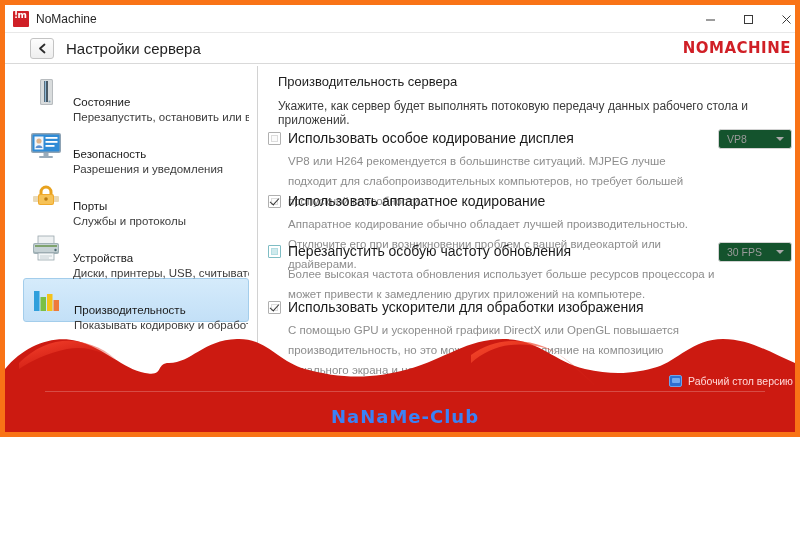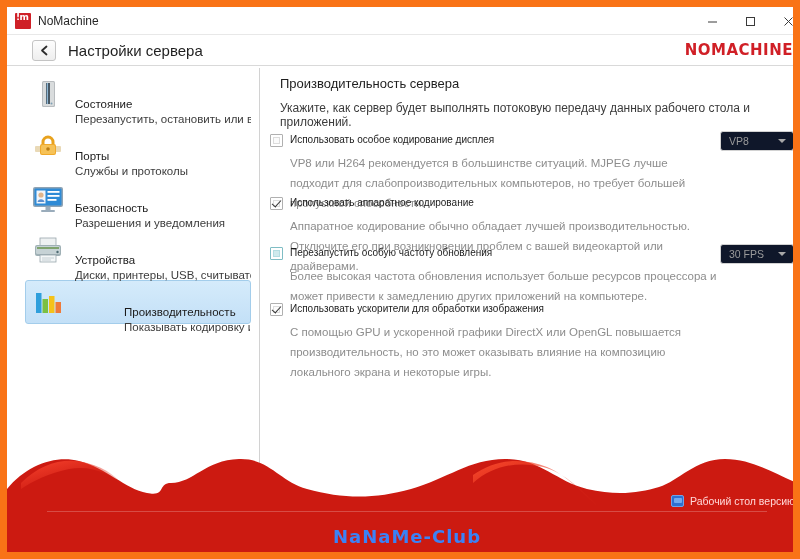--- a/index.html
+++ b/index.html
@@ -5,23 +5,23 @@
   * { box-sizing: border-box; }
   html, body {
     margin: 0; padding: 0;
     width: 800px; height: 559px;
     background: #ffffff;
     font-family: "Liberation Sans", sans-serif;
     overflow: hidden;
   }
   .window {
     position: relative;
-    width: 800px; height: 559px;
+    width: 800px; height: 437px;
     background: #ffffff;
-    border: 7px solid #f97316;
+    border: 5px solid #f97316;
     overflow: hidden;
   }
 
   
   .titlebar {
     position: absolute; top: 0; left: 0;
     width: 800px; height: 28px;
     background: #ffffff;
     display: flex; align-items: center;
     border-bottom: 1px solid #e8e8e8;
@@ -114,21 +114,20 @@
     display: flex;
     align-items: center;
     height: 44px;
     margin: 0 8px 8px 18px;
     padding-left: 6px;
     border-radius: 3px;
   }
   .nav-item.selected {
     background: linear-gradient(#d5ebfb, #c3e0f7);
     border: 1px solid #a3cdeb;
-    gap: 48px;
   }
   .nav-icon {
     width: 34px; height: 34px;
     flex: none;
     margin-right: 10px;
     position: relative;
   }
   .nav-text { overflow: hidden; }
   .nav-title {
     font-size: 11.5px; color: #1b1b1b;
@@ -188,39 +187,39 @@
   .cbox.checked::after {
     content: "";
     position: absolute;
     left: 3px; top: 0px;
     width: 4px; height: 8px;
     border: solid #343434;
     border-width: 0 1.6px 1.6px 0;
     transform: rotate(42deg);
   }
   .opt-label {
-    font-size: 10px;
+    font-size: 14px;
     color: #1b1b1b;
     line-height: 14px;
   }
   .opt-desc {
     margin-left: 20px;
     margin-top: 6px;
     font-size: 11.5px;
     color: #8d8d8d;
     line-height: 20px;
     width: 430px;
   }
   .combo {
     position: absolute;
     right: 6px; top: -2px;
     width: 74px; height: 20px;
     border: 1px solid #d2d2d2;
     border-radius: 3px;
-    background: #0f172a;
+    background: #14532d;
     display: flex; align-items: center;
   }
   .combo-val {
     font-size: 10.5px; color: #9a9a9a;
     margin-left: 8px;
   }
   .combo-arrow {
     position: absolute; right: 7px; top: 7px;
     width: 0; height: 0;
     border-left: 4px solid transparent;
@@ -341,36 +340,20 @@
             <rect x="11" y="4" width="13" height="26" rx="1.5" fill="#b8bcbf"></rect>
             <rect x="12" y="5" width="11" height="24" rx="1" fill="#d9dcdd"></rect>
             <rect x="15" y="6" width="4" height="21" fill="#4a5a66"></rect>
             <rect x="15.8" y="6" width="1.2" height="21" fill="#8fb8d6"></rect>
             <circle cx="20.5" cy="26.5" r="1" fill="#7fa0b5"></circle>
           </svg>
         </div>
         <div class="nav-text">
           <div class="nav-title">Состояние</div>
           <div class="nav-sub">Перезапустить, остановить или выкл...</div>
-        </div>
-      </div>
-
-      <div class="nav-item">
-        <div class="nav-icon">
-          <svg class="ico-svg" viewBox="0 0 34 34">
-            <rect x="4" y="17" width="26" height="6" rx="1" fill="#e9d9b6"></rect>
-            <path d="M12 16 v-3 a5 5 0 0 1 10 0 v3" fill="none" stroke="#e8a21e" stroke-width="3"></path>
-            <rect x="9" y="15" width="16" height="11" rx="2" fill="#f0a92a"></rect>
-            <rect x="10" y="16" width="14" height="9" rx="1.5" fill="#f6c257"></rect>
-            <circle cx="17" cy="20" r="1.8" fill="#b97c12"></circle>
-          </svg>
-        </div>
-        <div class="nav-text">
-          <div class="nav-title">Порты</div>
-          <div class="nav-sub">Службы и протоколы</div>
         </div>
       </div>
 
       <div class="nav-item">
         <div class="nav-icon">
           <svg class="ico-svg" viewBox="0 0 34 34">
             <rect x="2" y="6" width="30" height="20" rx="2" fill="#8fa3b4"></rect>
             <rect x="3.5" y="7.5" width="27" height="17" rx="1" fill="#2f8bd6"></rect>
             <rect x="5.5" y="9.5" width="9" height="13" fill="#f2f6fa"></rect>
             <circle cx="10" cy="14" r="2.6" fill="#e0b48a"></circle>
@@ -378,20 +361,36 @@
             <rect x="16.5" y="10" width="12" height="1.8" fill="#ffffff"></rect>
             <rect x="16.5" y="14" width="12" height="1.8" fill="#ffffff"></rect>
             <rect x="16.5" y="18" width="9" height="1.8" fill="#ffffff"></rect>
             <rect x="14.5" y="26" width="5" height="3" fill="#9aacbb"></rect>
             <rect x="10" y="29" width="14" height="2" rx="1" fill="#9aacbb"></rect>
           </svg>
         </div>
         <div class="nav-text">
           <div class="nav-title">Безопасность</div>
           <div class="nav-sub">Разрешения и уведомления</div>
+        </div>
+      </div>
+
+      <div class="nav-item">
+        <div class="nav-icon">
+          <svg class="ico-svg" viewBox="0 0 34 34">
+            <rect x="4" y="17" width="26" height="6" rx="1" fill="#e9d9b6"></rect>
+            <path d="M12 16 v-3 a5 5 0 0 1 10 0 v3" fill="none" stroke="#e8a21e" stroke-width="3"></path>
+            <rect x="9" y="15" width="16" height="11" rx="2" fill="#f0a92a"></rect>
+            <rect x="10" y="16" width="14" height="9" rx="1.5" fill="#f6c257"></rect>
+            <circle cx="17" cy="20" r="1.8" fill="#b97c12"></circle>
+          </svg>
+        </div>
+        <div class="nav-text">
+          <div class="nav-title">Порты</div>
+          <div class="nav-sub">Службы и протоколы</div>
         </div>
       </div>
 
       <div class="nav-item">
         <div class="nav-icon">
           <svg class="ico-svg" viewBox="0 0 34 34">
             <rect x="9" y="5" width="16" height="8" fill="#eef1f2" stroke="#9aa7ad" stroke-width="0.8"></rect>
             <rect x="4" y="12" width="26" height="11" rx="2" fill="#9fb0b5"></rect>
             <rect x="5" y="13" width="24" height="8" rx="1.5" fill="#c6d2d5"></rect>
             <rect x="6" y="14" width="22" height="2" fill="#7fa36e"></rect>

